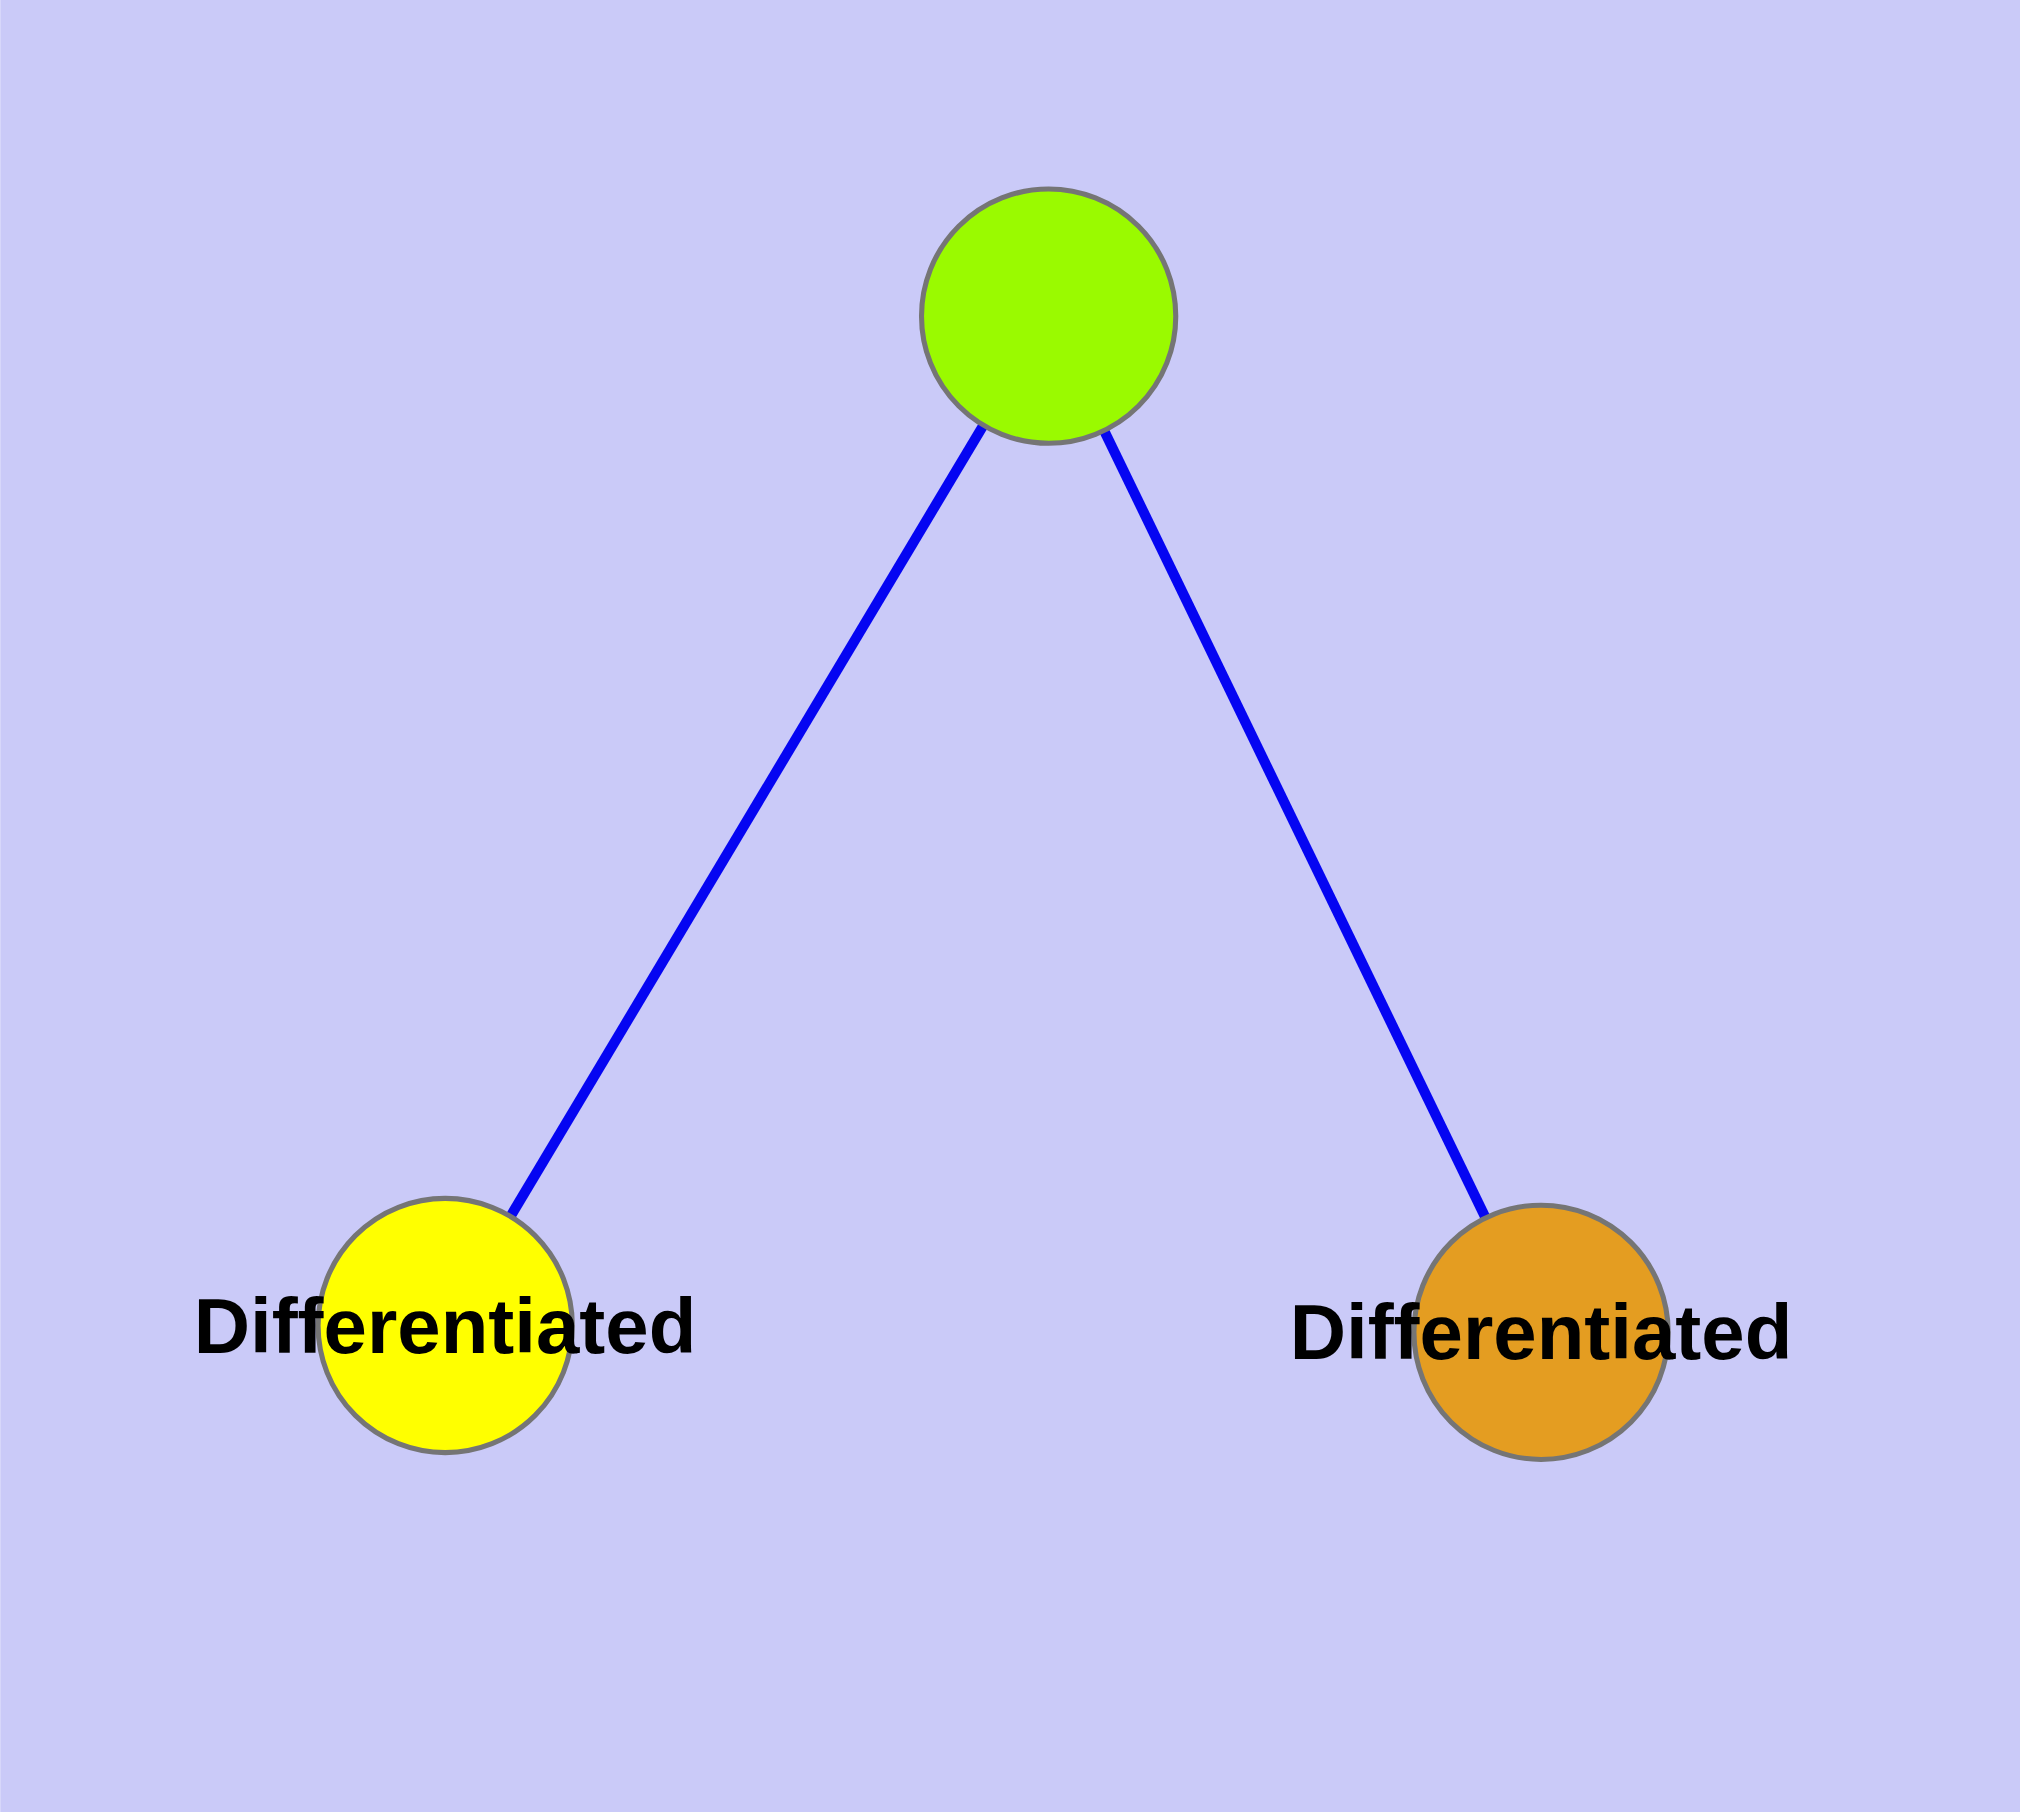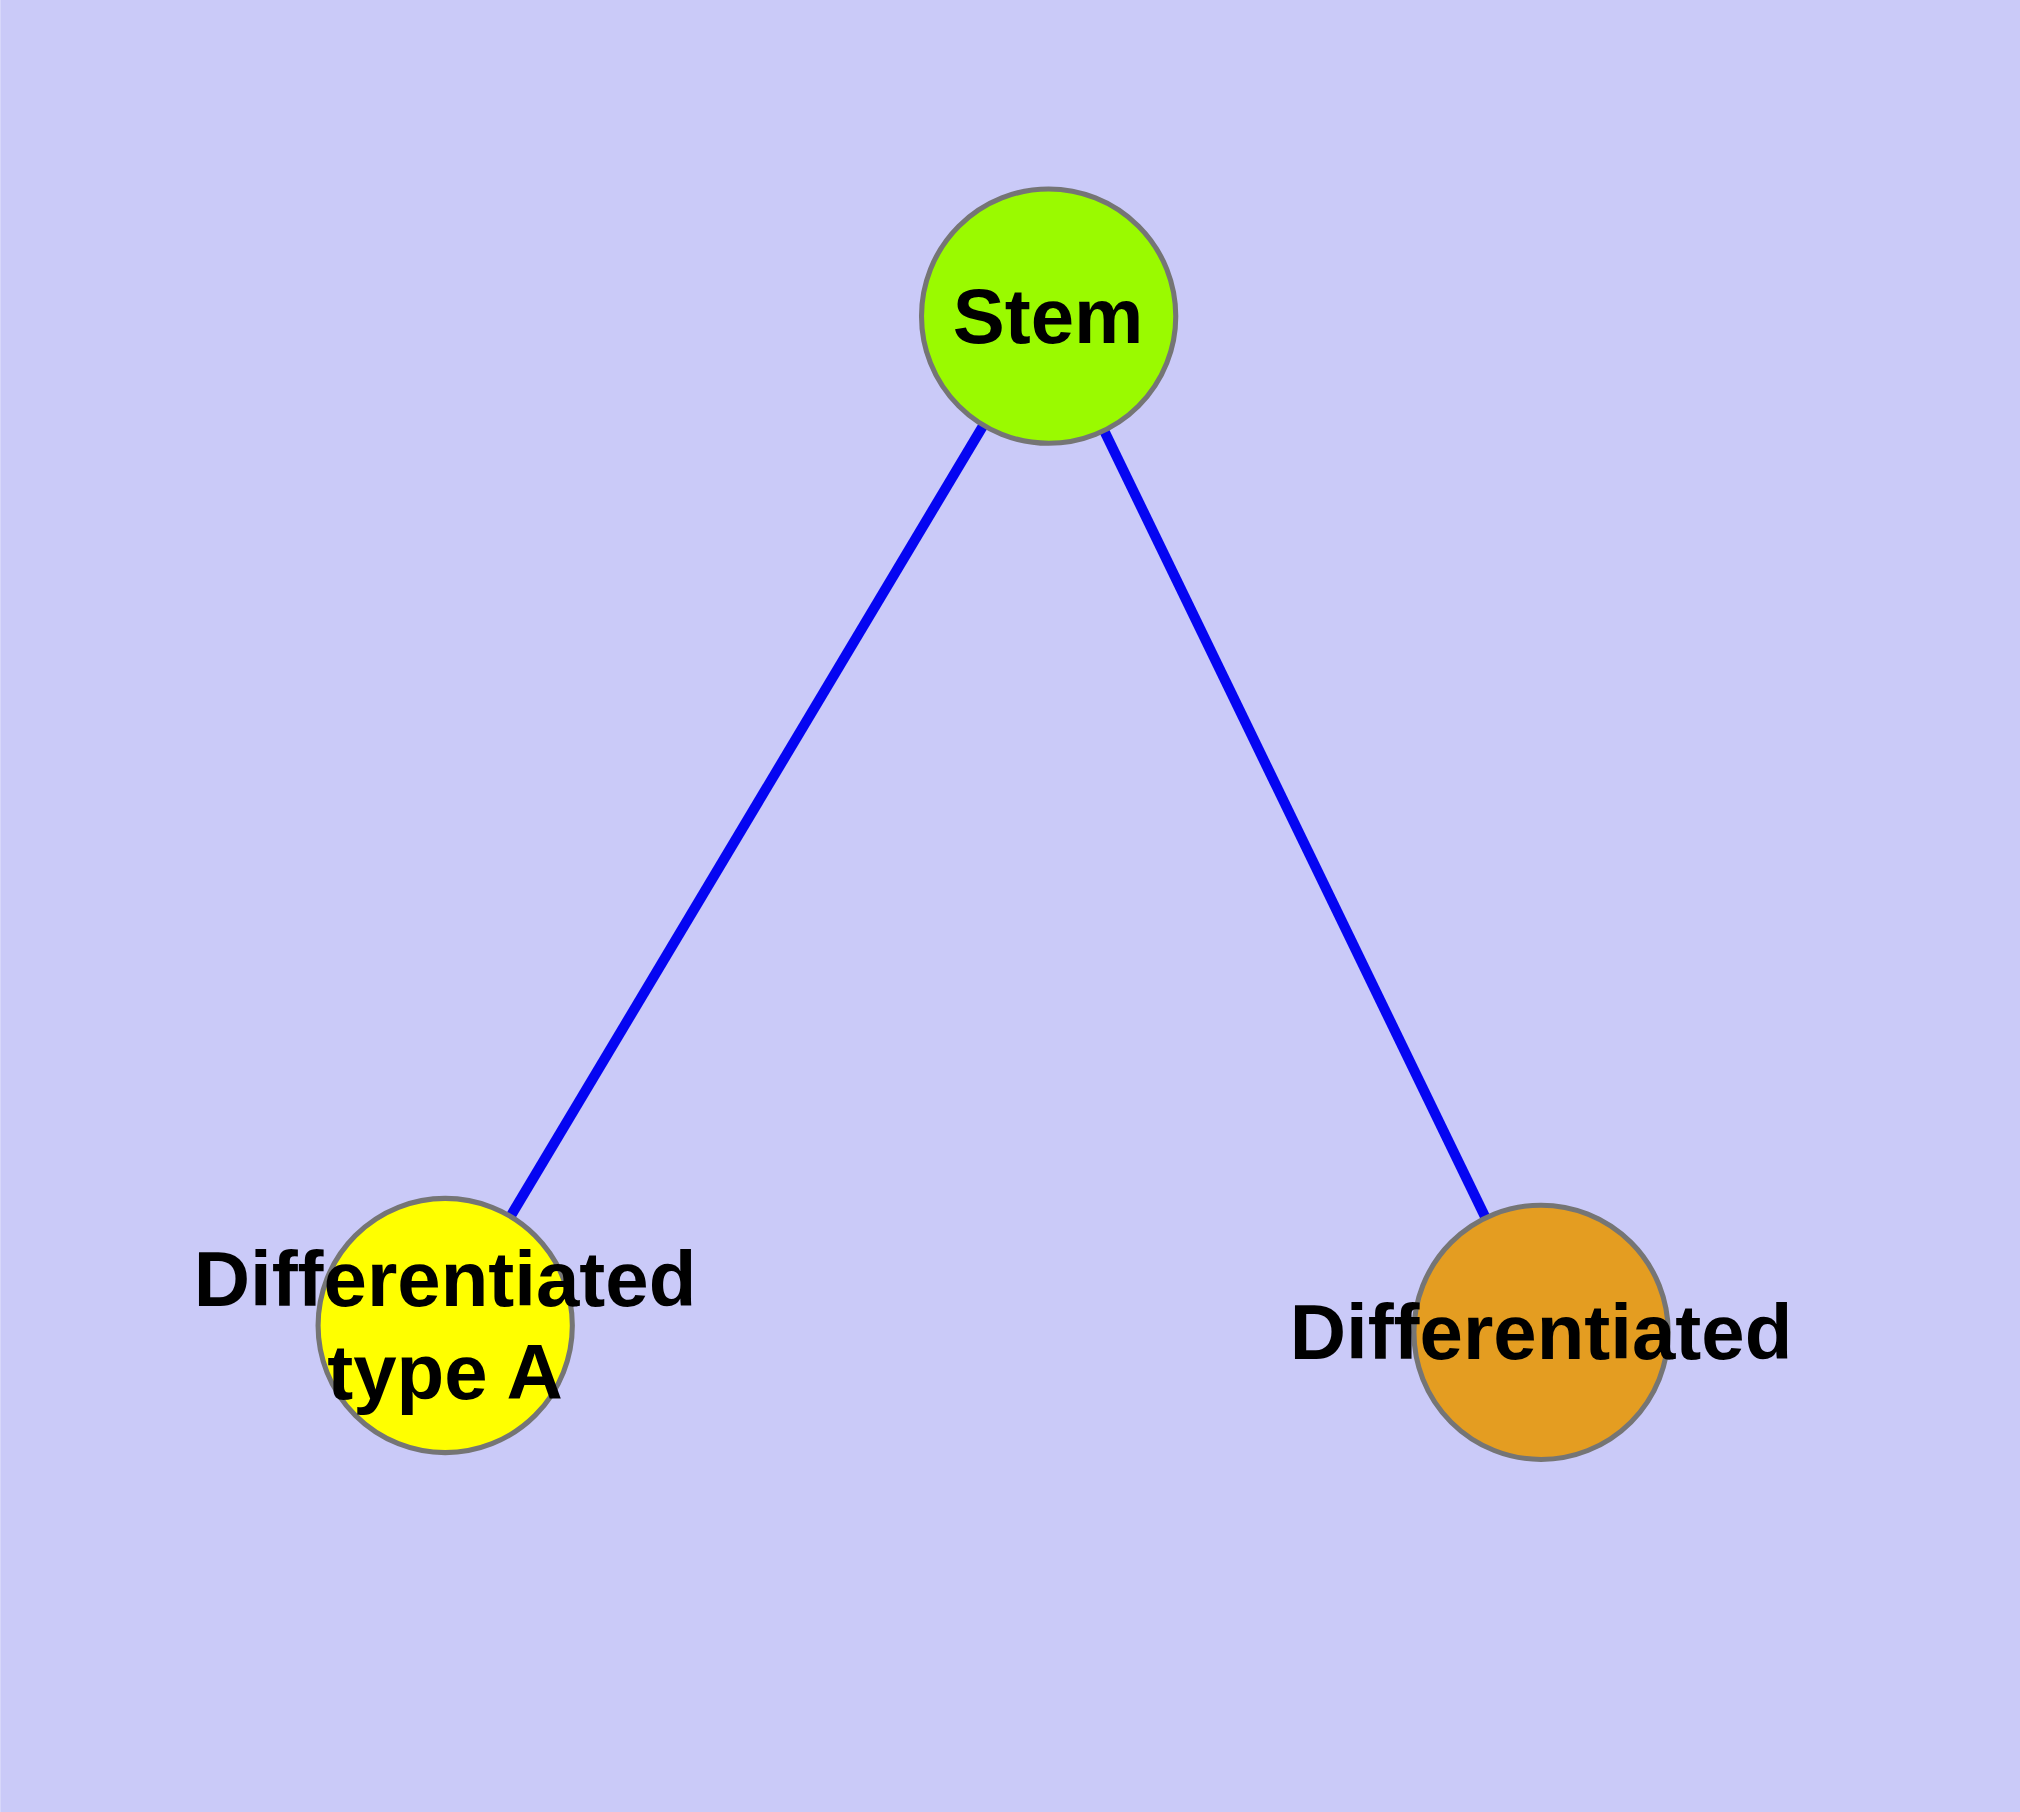--- a/index.html
+++ b/index.html
@@ -38,27 +38,23 @@
 
     <line class="edge" x1="1237" y1="373" x2="1818" y2="1572" stroke="#0505F2"></line>
 
     <circle class="node" cx="1237" cy="373" r="150" fill="#9AFA00"></circle>
 
     <circle class="node" cx="525" cy="1564" r="150" fill="#FFFF00"></circle>
 
     <circle class="node" cx="1818" cy="1572" r="150" fill="#E49D21"></circle>
   </svg>
 
-  <div class="label" style="left: 1048px; top: 316px;">
-    <span class="line">Stem</span>
-  </div>
 
   <div class="label" style="left: 445px; top: 1326px;">
     <span class="line">Differentiated</span>
-    <span class="line">type A</span>
   </div>
 
   <div class="label" style="left: 1541px; top: 1332px;">
     <span class="line">Differentiated</span>
   </div>
 
 </div>
 
 
 </body></html>

